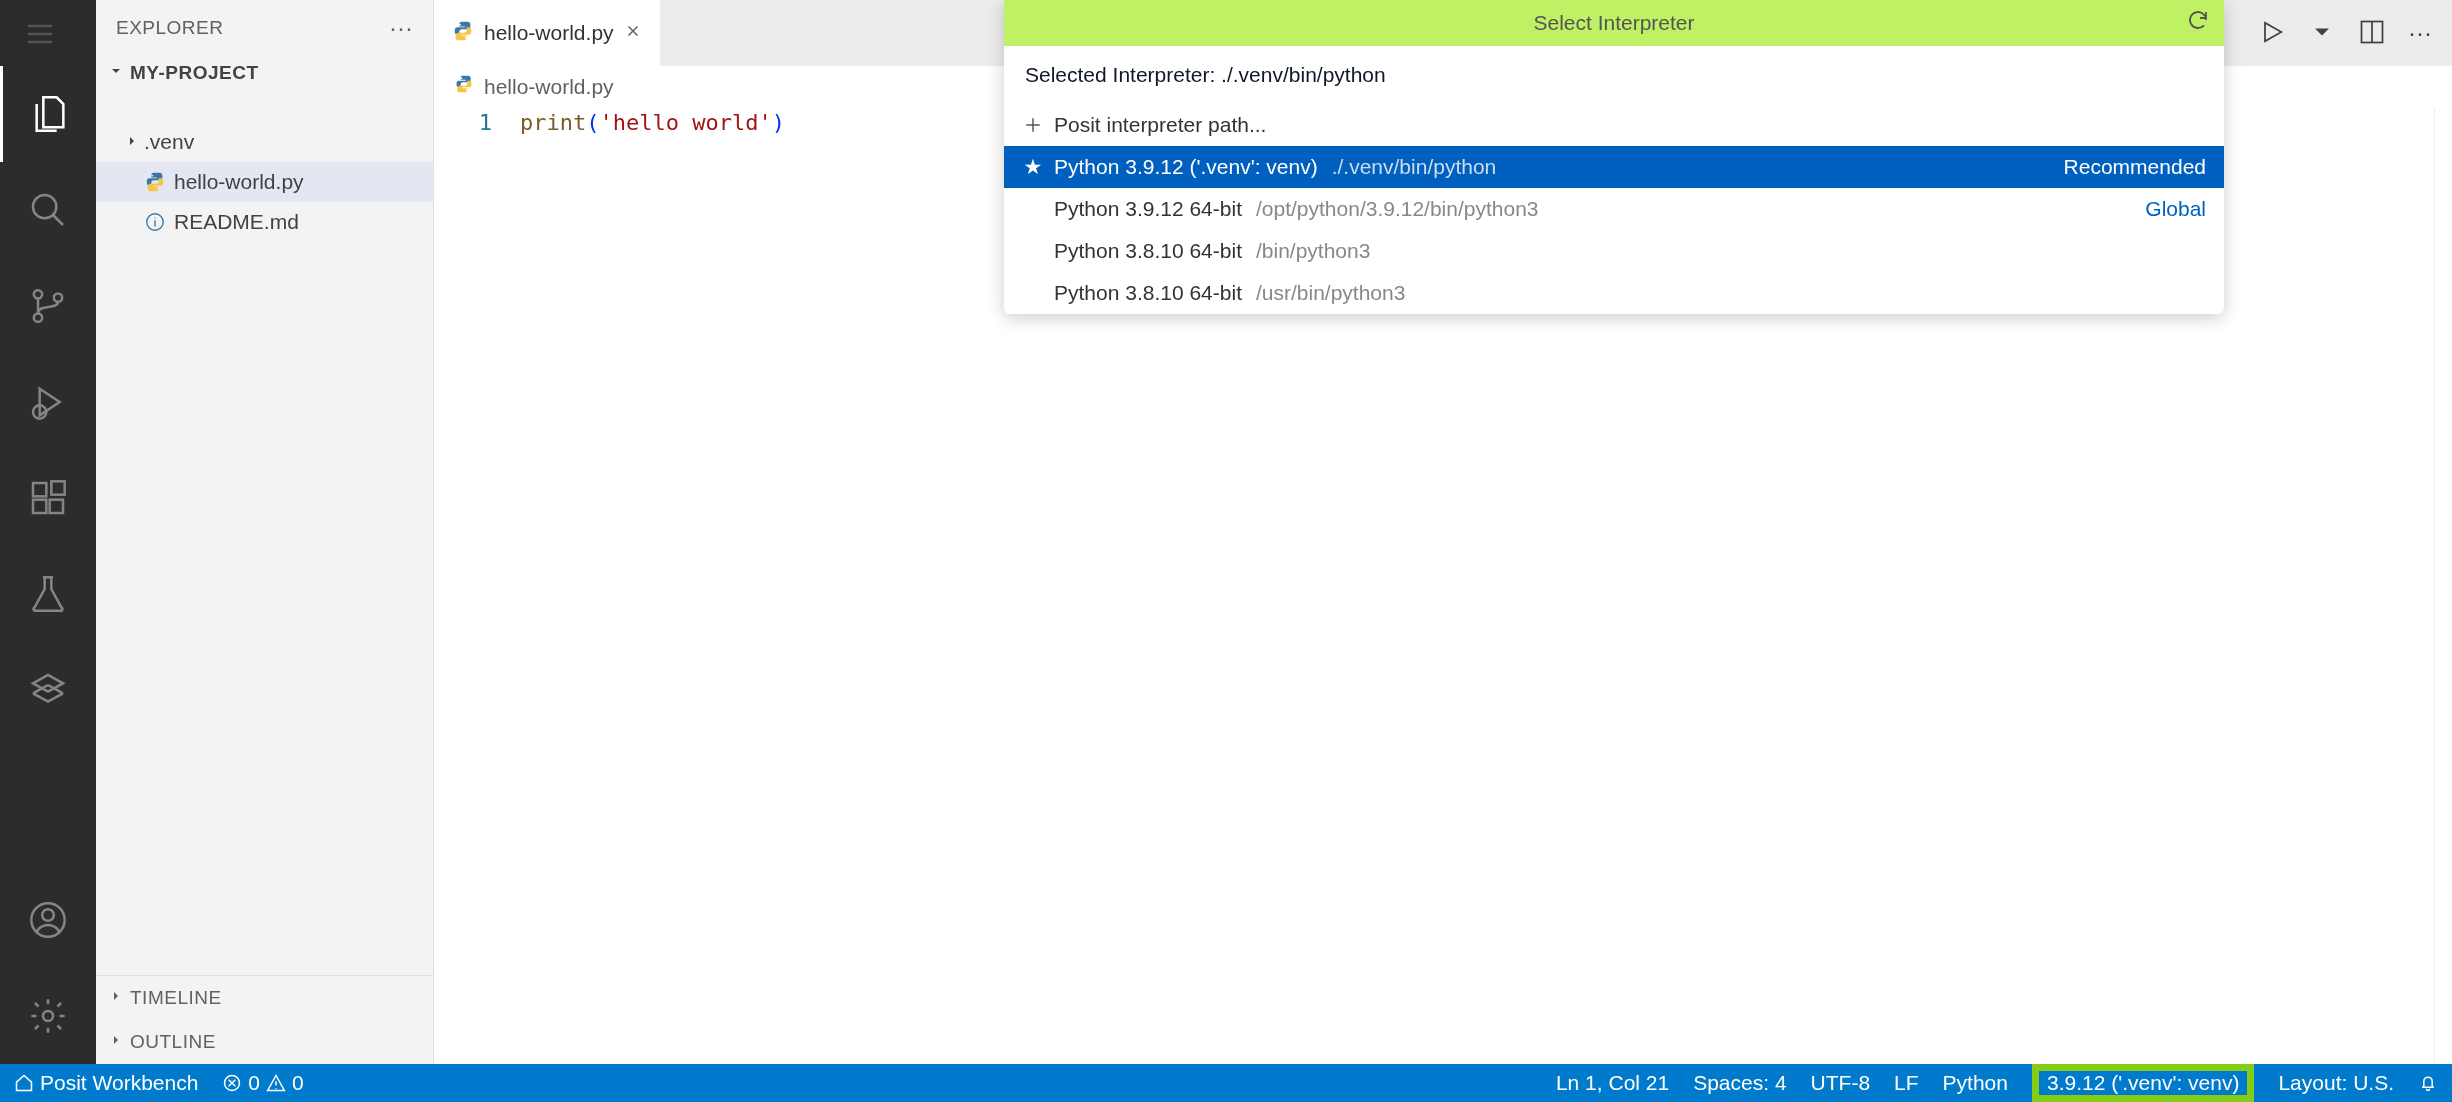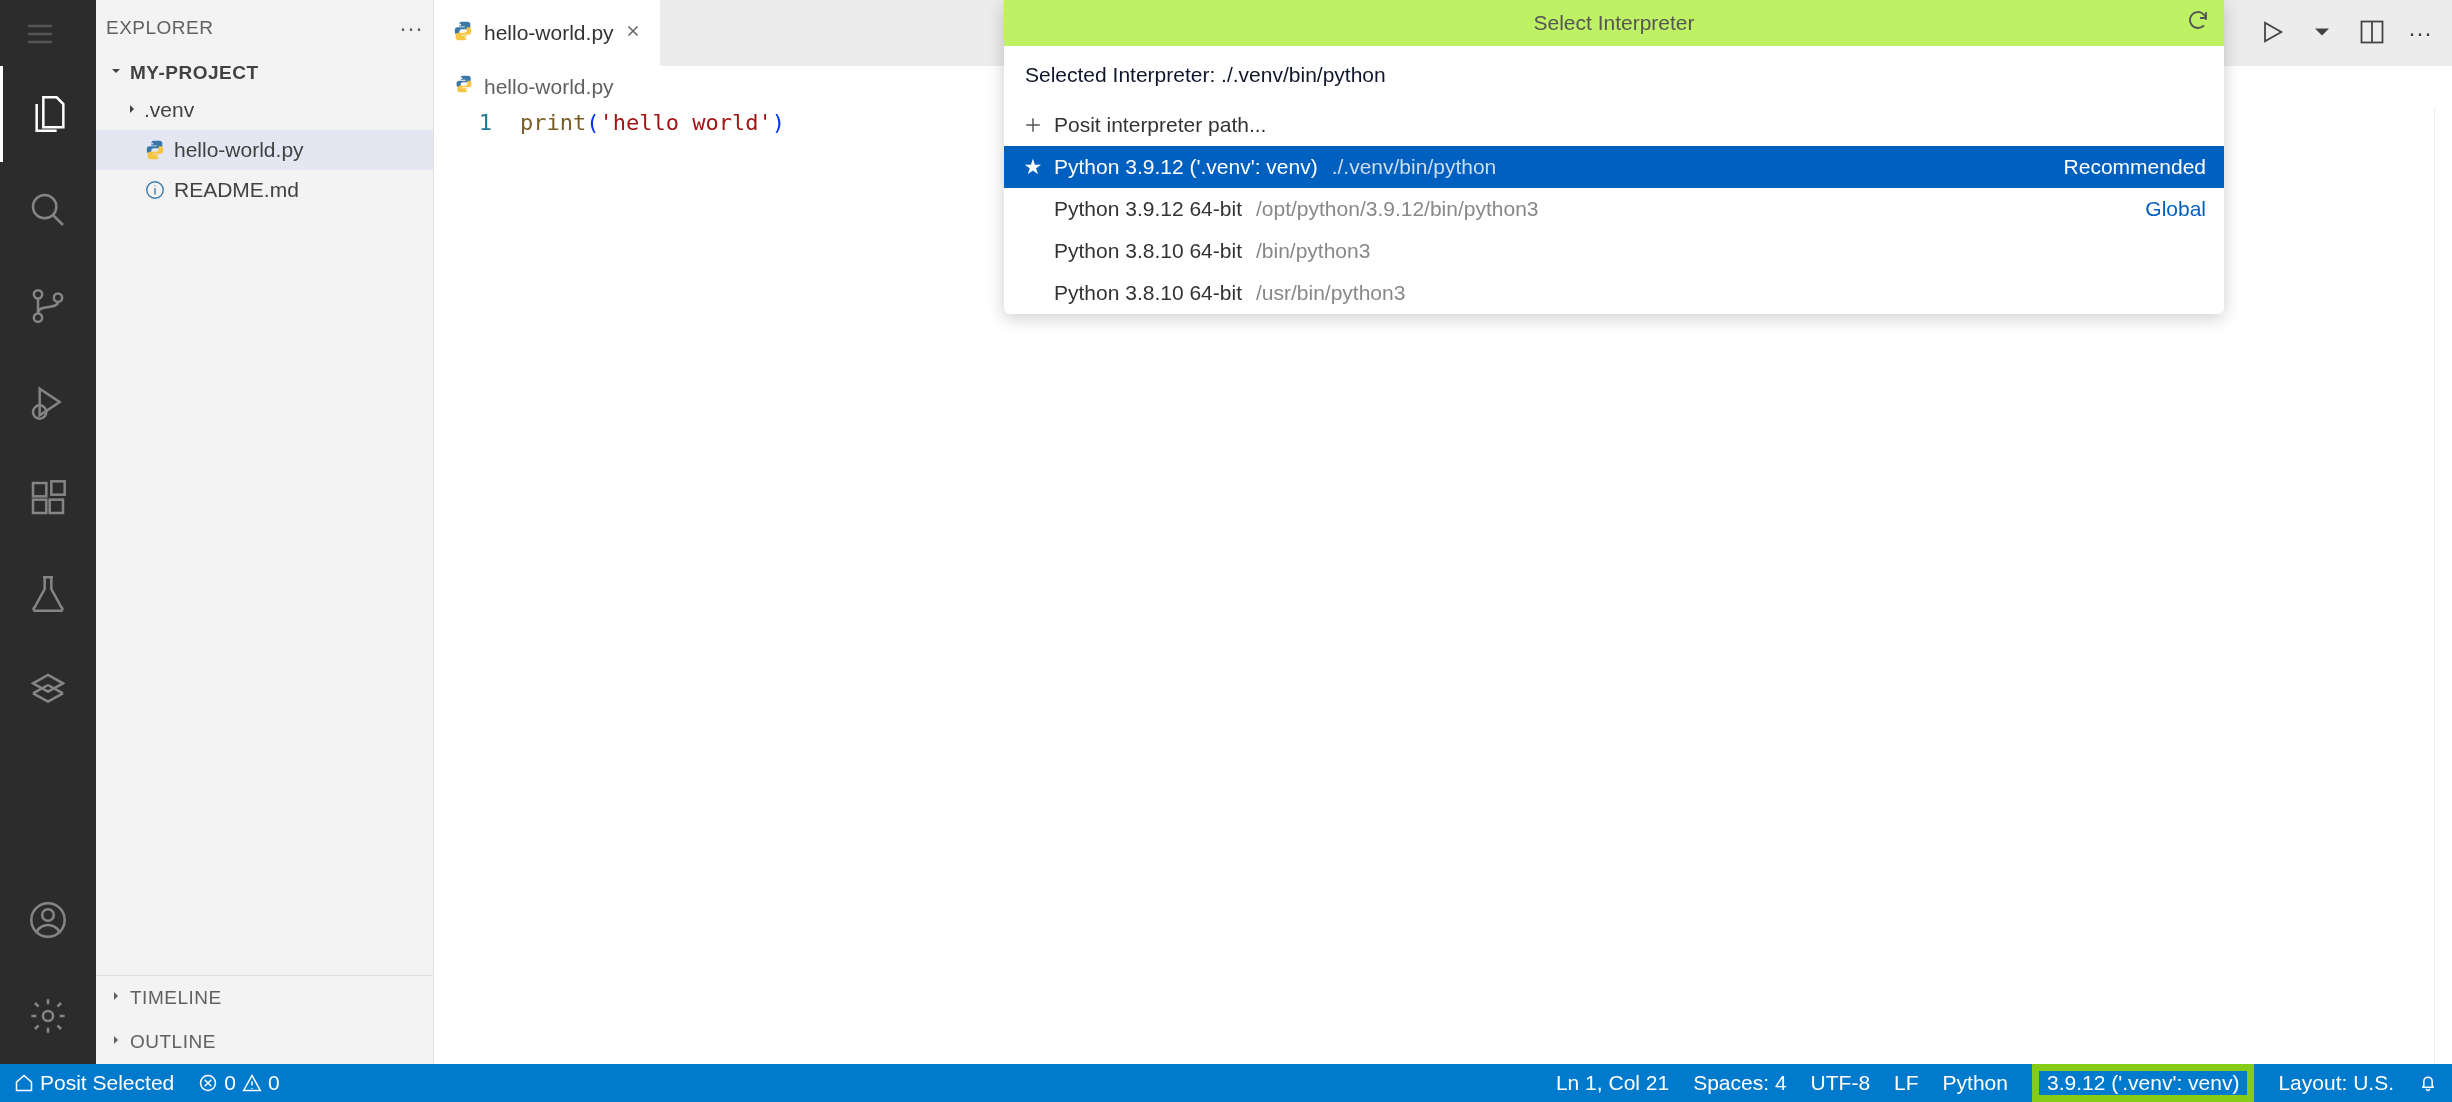--- a/index.html
+++ b/index.html
@@ -52,21 +52,21 @@
       width: 338px;
       background: #f3f3f3;
       display: flex;
       flex-direction: column;
       border-right: 1px solid #e0e0e0;
     }
     .sidebar-header {
       display: flex;
       align-items: center;
       justify-content: space-between;
-      padding: 10px 10px;
+      padding: 10px 20px;
       height: 56px;
     }
     .sidebar-title {
       font-size: 19px;
       color: #616161;
       letter-spacing: 0.5px;
     }
     .sidebar-more { color: #616161; font-size: 24px; cursor: pointer; }
     .sidebar-section {
       display: flex;
@@ -75,20 +75,21 @@
       font-size: 19px;
       font-weight: 700;
       color: #424242;
       letter-spacing: 0.5px;
       cursor: pointer;
     }
     .sidebar-section .chev { margin-right: 6px; }
     .tree {
       flex: 1;
       overflow: auto;
+      margin-top: 32px;
     }
     .tree-item {
       display: flex;
       align-items: center;
       padding: 4px 12px 4px 28px;
       font-size: 21px;
       color: #424242;
       cursor: pointer;
       height: 40px;
     }
@@ -508,21 +509,21 @@
         </div>
       </div>
     </div>
   </div>
 
   <div class="status-bar">
     <div class="status-item">
       <svg width="20" height="20" viewBox="0 0 24 24">
           <path fill="none" stroke="#fff" stroke-width="1.8" d="M3 11l9-8 9 8v10H3V11z"></path>
         </svg>
-      <span>Posit Selected</span>
+      <span>Posit Workbench</span>
     </div>
     <div class="status-item">
       <svg width="20" height="20" viewBox="0 0 24 24">
           <circle cx="12" cy="12" r="9" fill="none" stroke="#fff" stroke-width="1.8"></circle>
           <path stroke="#fff" stroke-width="1.8" d="M8 8l8 8M16 8l-8 8"></path>
         </svg>
       <span>0</span>
       <svg width="20" height="20" viewBox="0 0 24 24">
           <path fill="none" stroke="#fff" stroke-width="1.8" d="M12 3l10 18H2L12 3z"></path>
           <path stroke="#fff" stroke-width="1.8" d="M12 10v5M12 18v1"></path>

